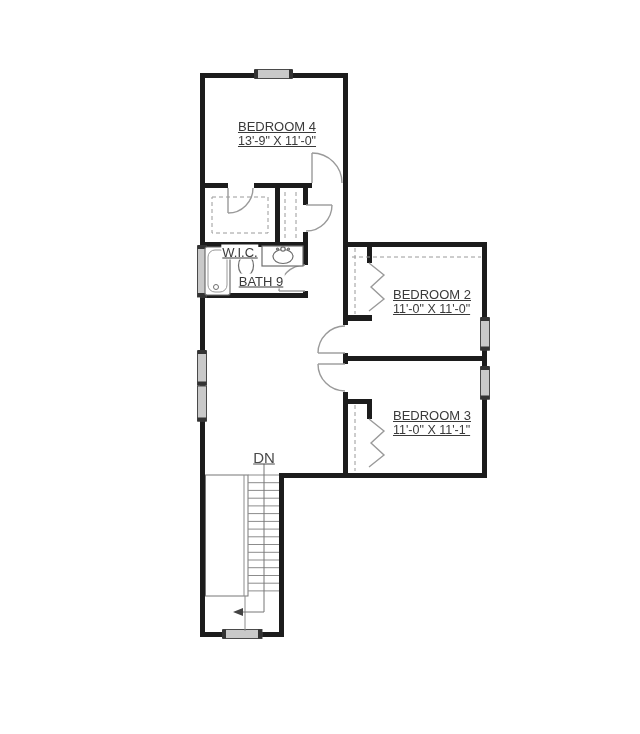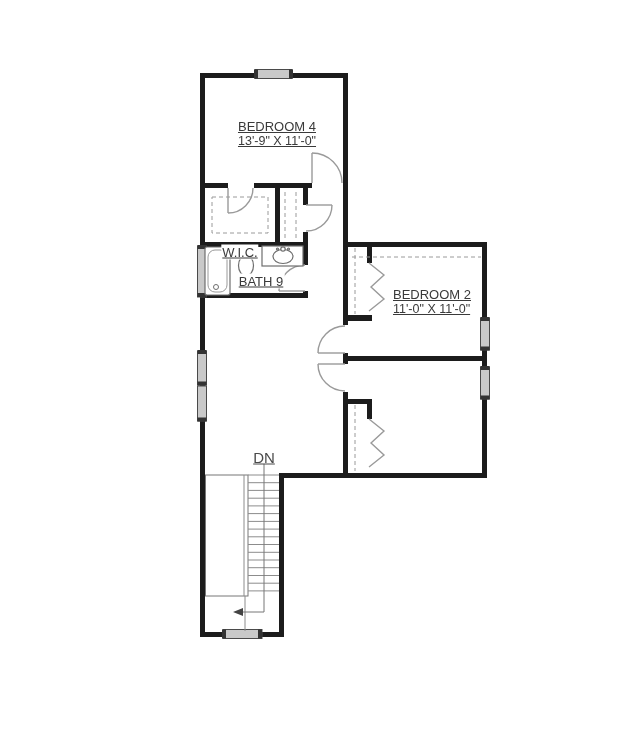--- a/index.html
+++ b/index.html
@@ -182,17 +182,21 @@
 
   <div class="label" style="left:261px; top:281px;">
     <div>BATH 9</div>
   </div>
 
   <div class="label" style="left:432px; top:302px;">
     <div>BEDROOM 2</div>
     <div class="dims">11'-0" X 11'-0"</div>
   </div>
 
+  <div class="label" style="left:432px; top:423px;">
+    <div>BEDROOM 3</div>
+    <div class="dims">11'-0" X 11'-1"</div>
+  </div>
 
 
   <div class="label dn" style="left:264px; top:457px;">DN</div>
 
 </div>
 
 </body></html>

